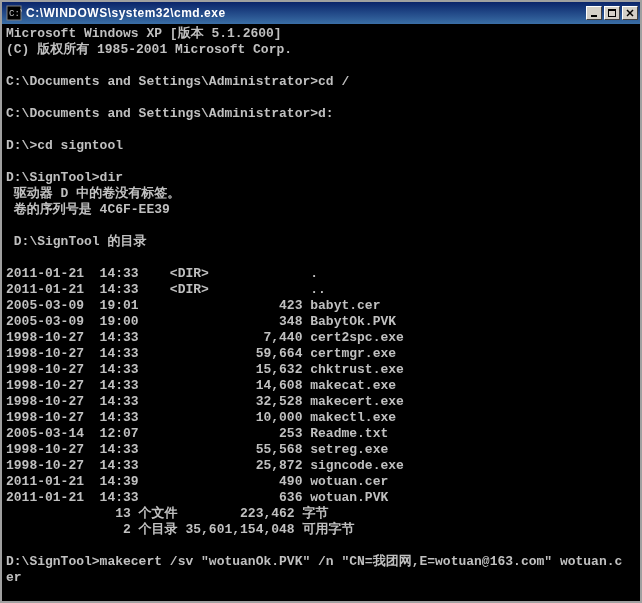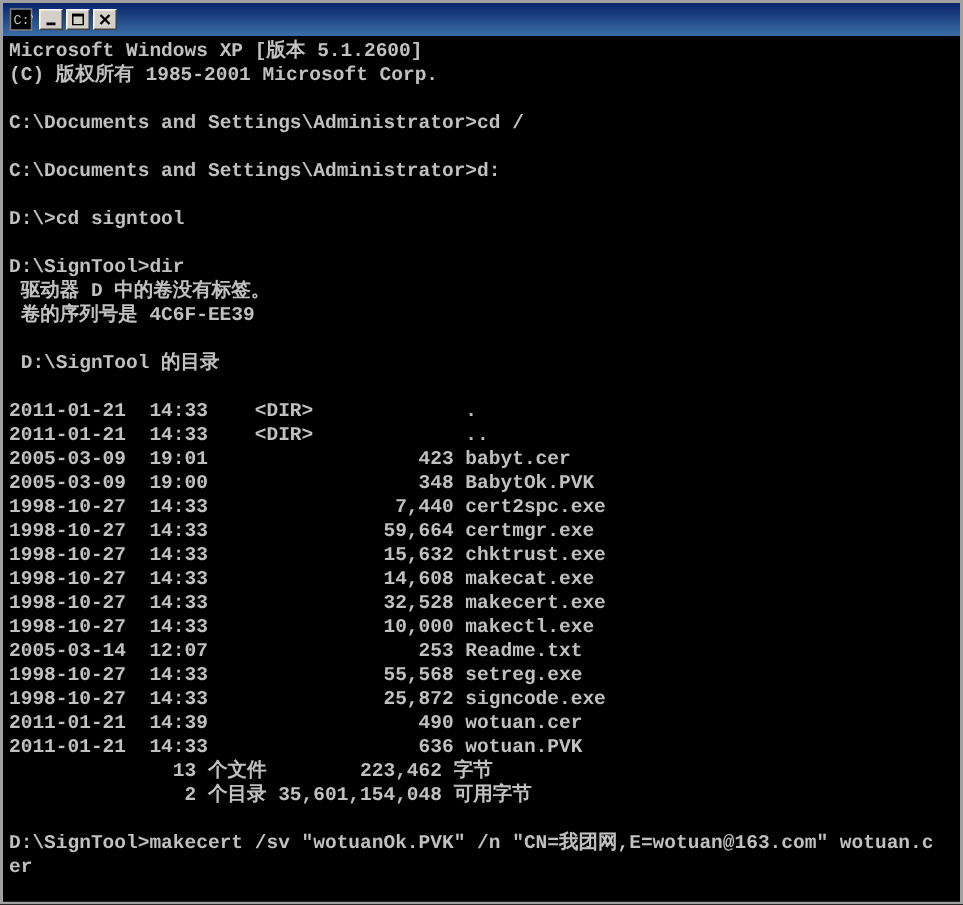--- a/index.html
+++ b/index.html
@@ -90,20 +90,21 @@
 
 <div class="window">
 
   <div class="titlebar">
     <span class="icon">
       <svg width="16" height="16" viewBox="0 0 16 16">
         <rect x="1" y="1" width="14" height="14" fill="#000" stroke="#808080"></rect>
         <text x="3" y="11" font-family="Courier New" font-size="9" fill="#c0c0c0">C:\</text>
       </svg>
     </span>
+    <span class="title">C:\WINDOWS\system32\cmd.exe</span>
     <div class="buttons">
       <div class="tb-btn">
         <svg width="8" height="8" viewBox="0 0 8 8">
             <rect x="1" y="6" width="6" height="2" fill="#000"></rect>
           </svg>
       </div>
       <div class="tb-btn">
         <svg width="8" height="8" viewBox="0 0 8 8">
             <rect x="0.5" y="0.5" width="7" height="7" fill="none" stroke="#000"></rect>
             <rect x="0" y="0" width="8" height="2" fill="#000"></rect>

